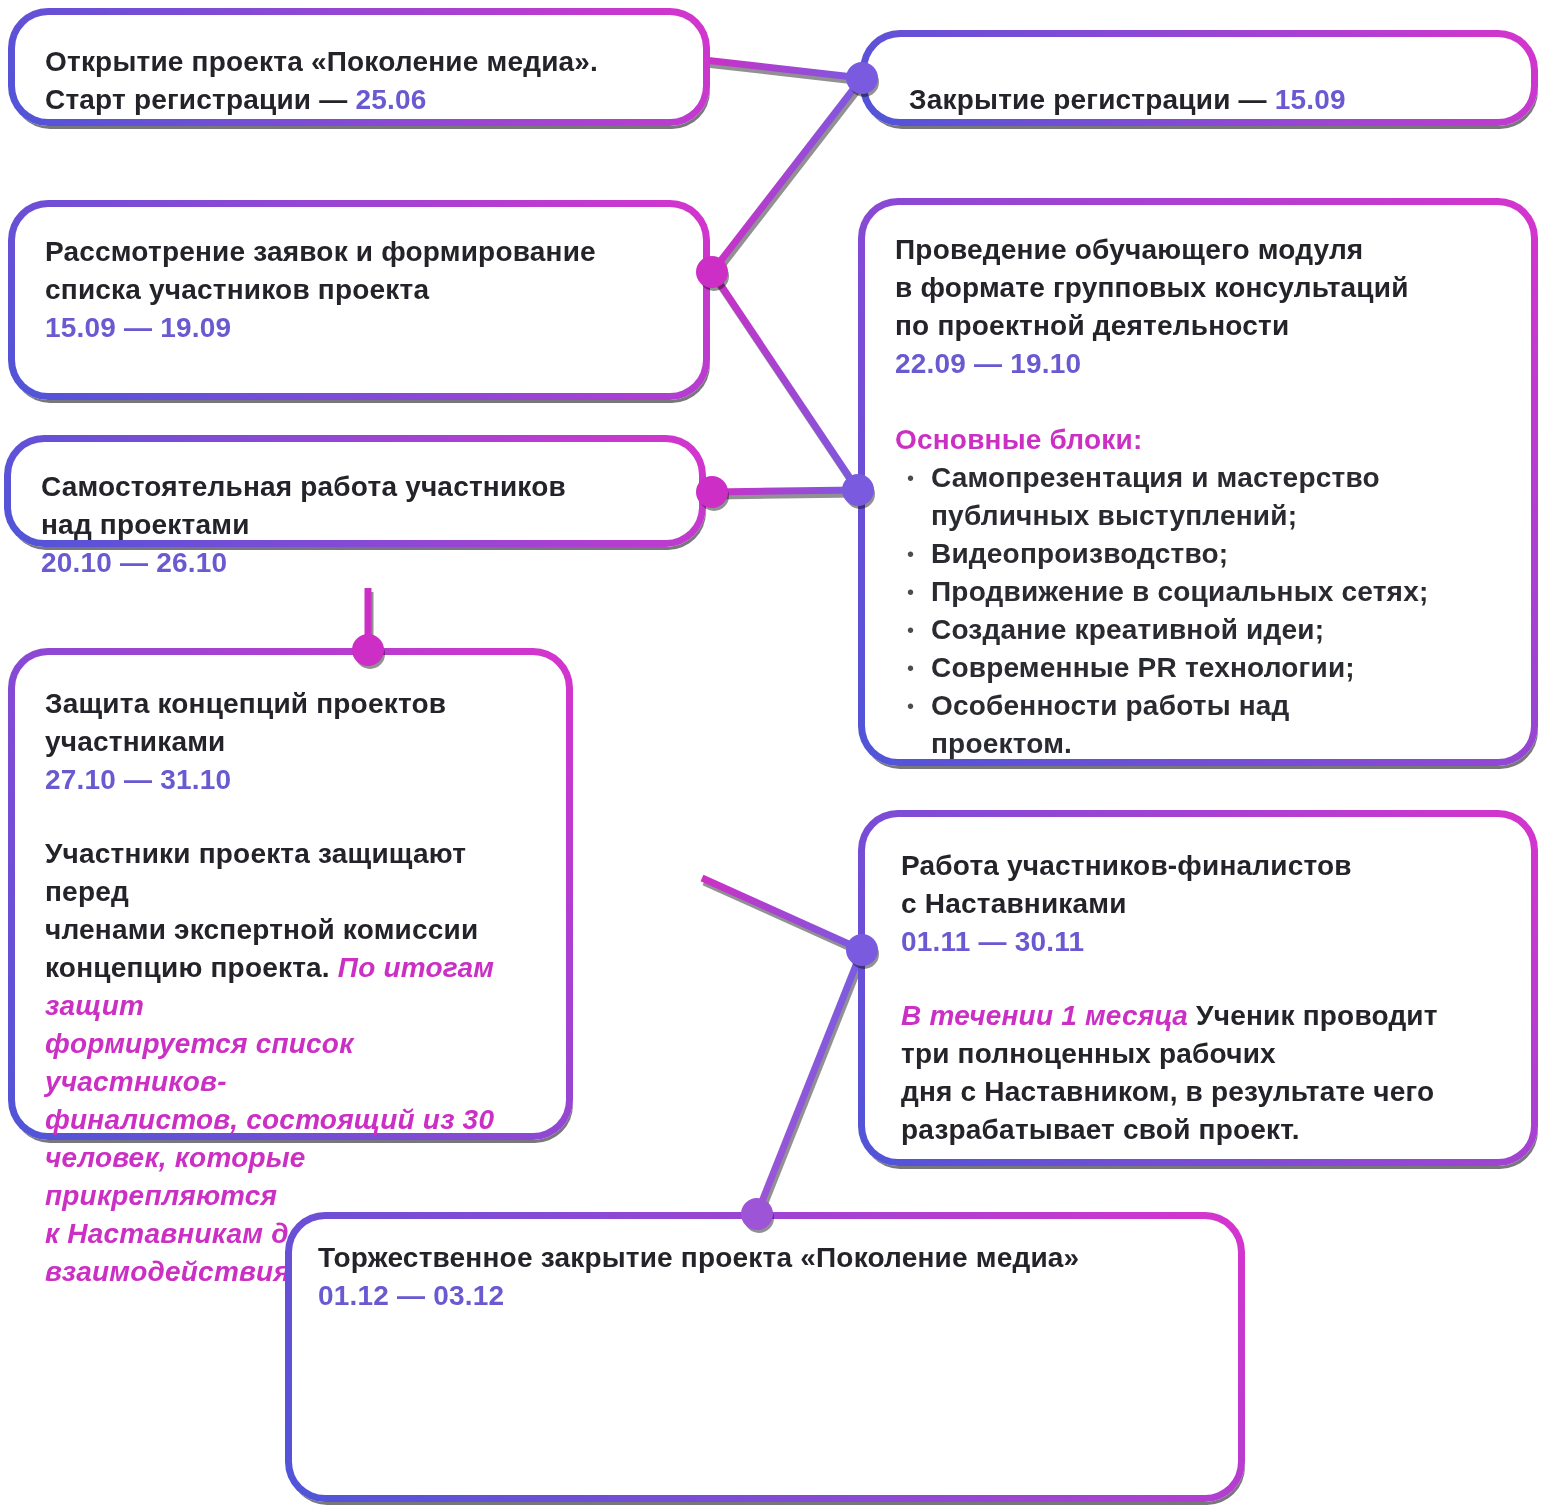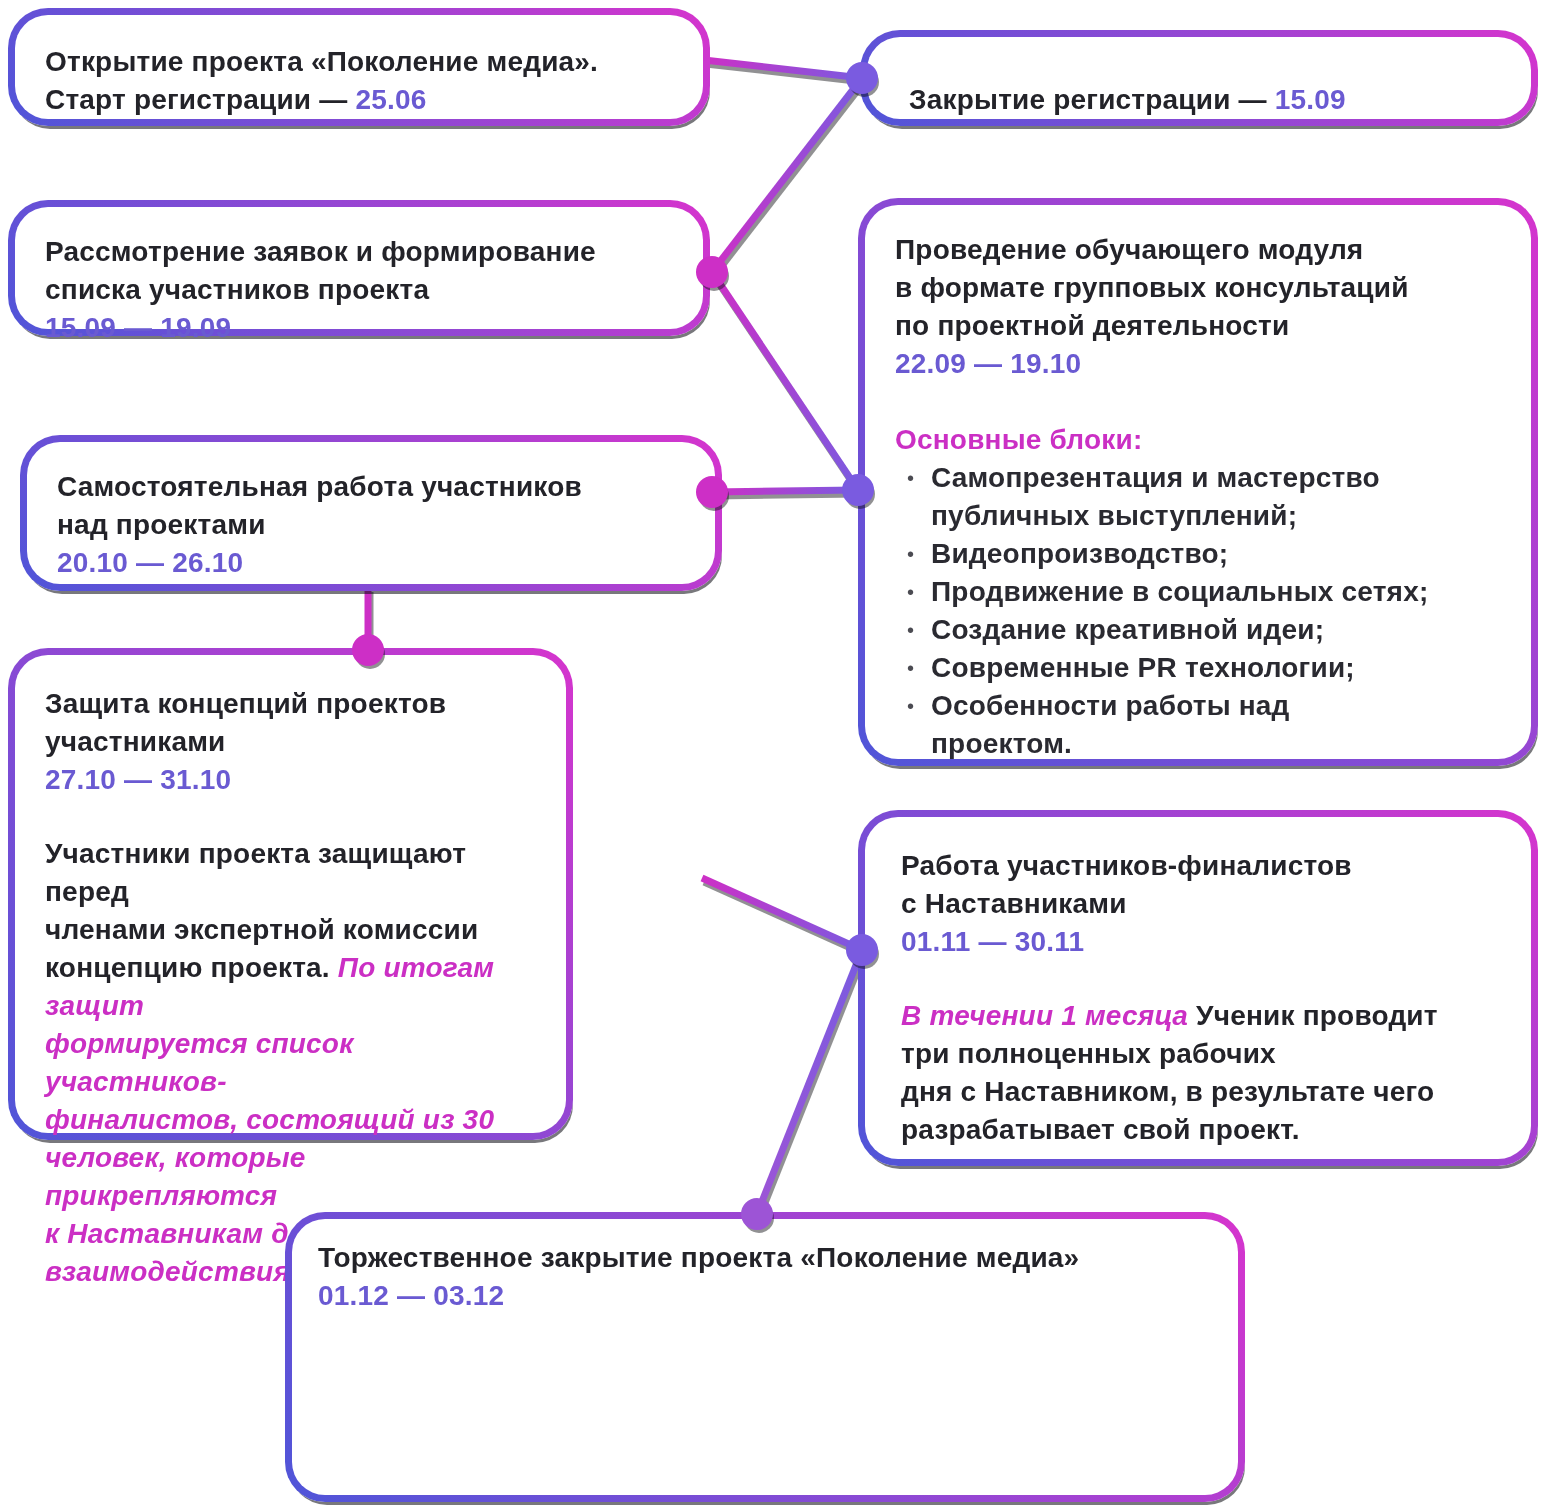--- a/index.html
+++ b/index.html
@@ -99,21 +99,21 @@
 Старт регистрации — </span><span class="date">25.06</span></div>
     </div>
   </div>
 
   <div class="gbox" style="left:860px;top:30px;width:678px;height:96px">
     <div class="inner center" style="padding-left:42px">
       <div class="title"><span>Закрытие регистрации — </span><span class="date">15.09</span></div>
     </div>
   </div>
 
-  <div class="gbox" style="left:8px;top:200px;width:702px;height:136px">
+  <div class="gbox" style="left:8px;top:200px;width:702px;height:200px">
     <div class="inner">
       <div class="title">Рассмотрение заявок и формирование
 списка участников проекта</div>
       <div class="date-line">15.09 — 19.09</div>
     </div>
   </div>
 
   <div class="gbox" style="left:858px;top:198px;width:680px;height:568px">
     <div class="inner">
       <div class="title">Проведение обучающего модуля
@@ -145,21 +145,21 @@
           </li>
         <li class="bullet">
             <span class="dot">•</span>
             <span class="btext">Особенности работы над
 проектом.</span>
           </li>
       </ul>
     </div>
   </div>
 
-  <div class="gbox" style="left:20px;top:435px;width:702px;height:156px">
+  <div class="gbox" style="left:4px;top:435px;width:702px;height:112px">
     <div class="inner">
       <div class="title">Самостоятельная работа участников
 над проектами</div>
       <div class="date-line">20.10 — 26.10</div>
     </div>
   </div>
 
   <div class="gbox" style="left:8px;top:648px;width:565px;height:492px">
     <div class="inner" style="padding-top:30px">
       <div class="title">Защита концепций проектов

